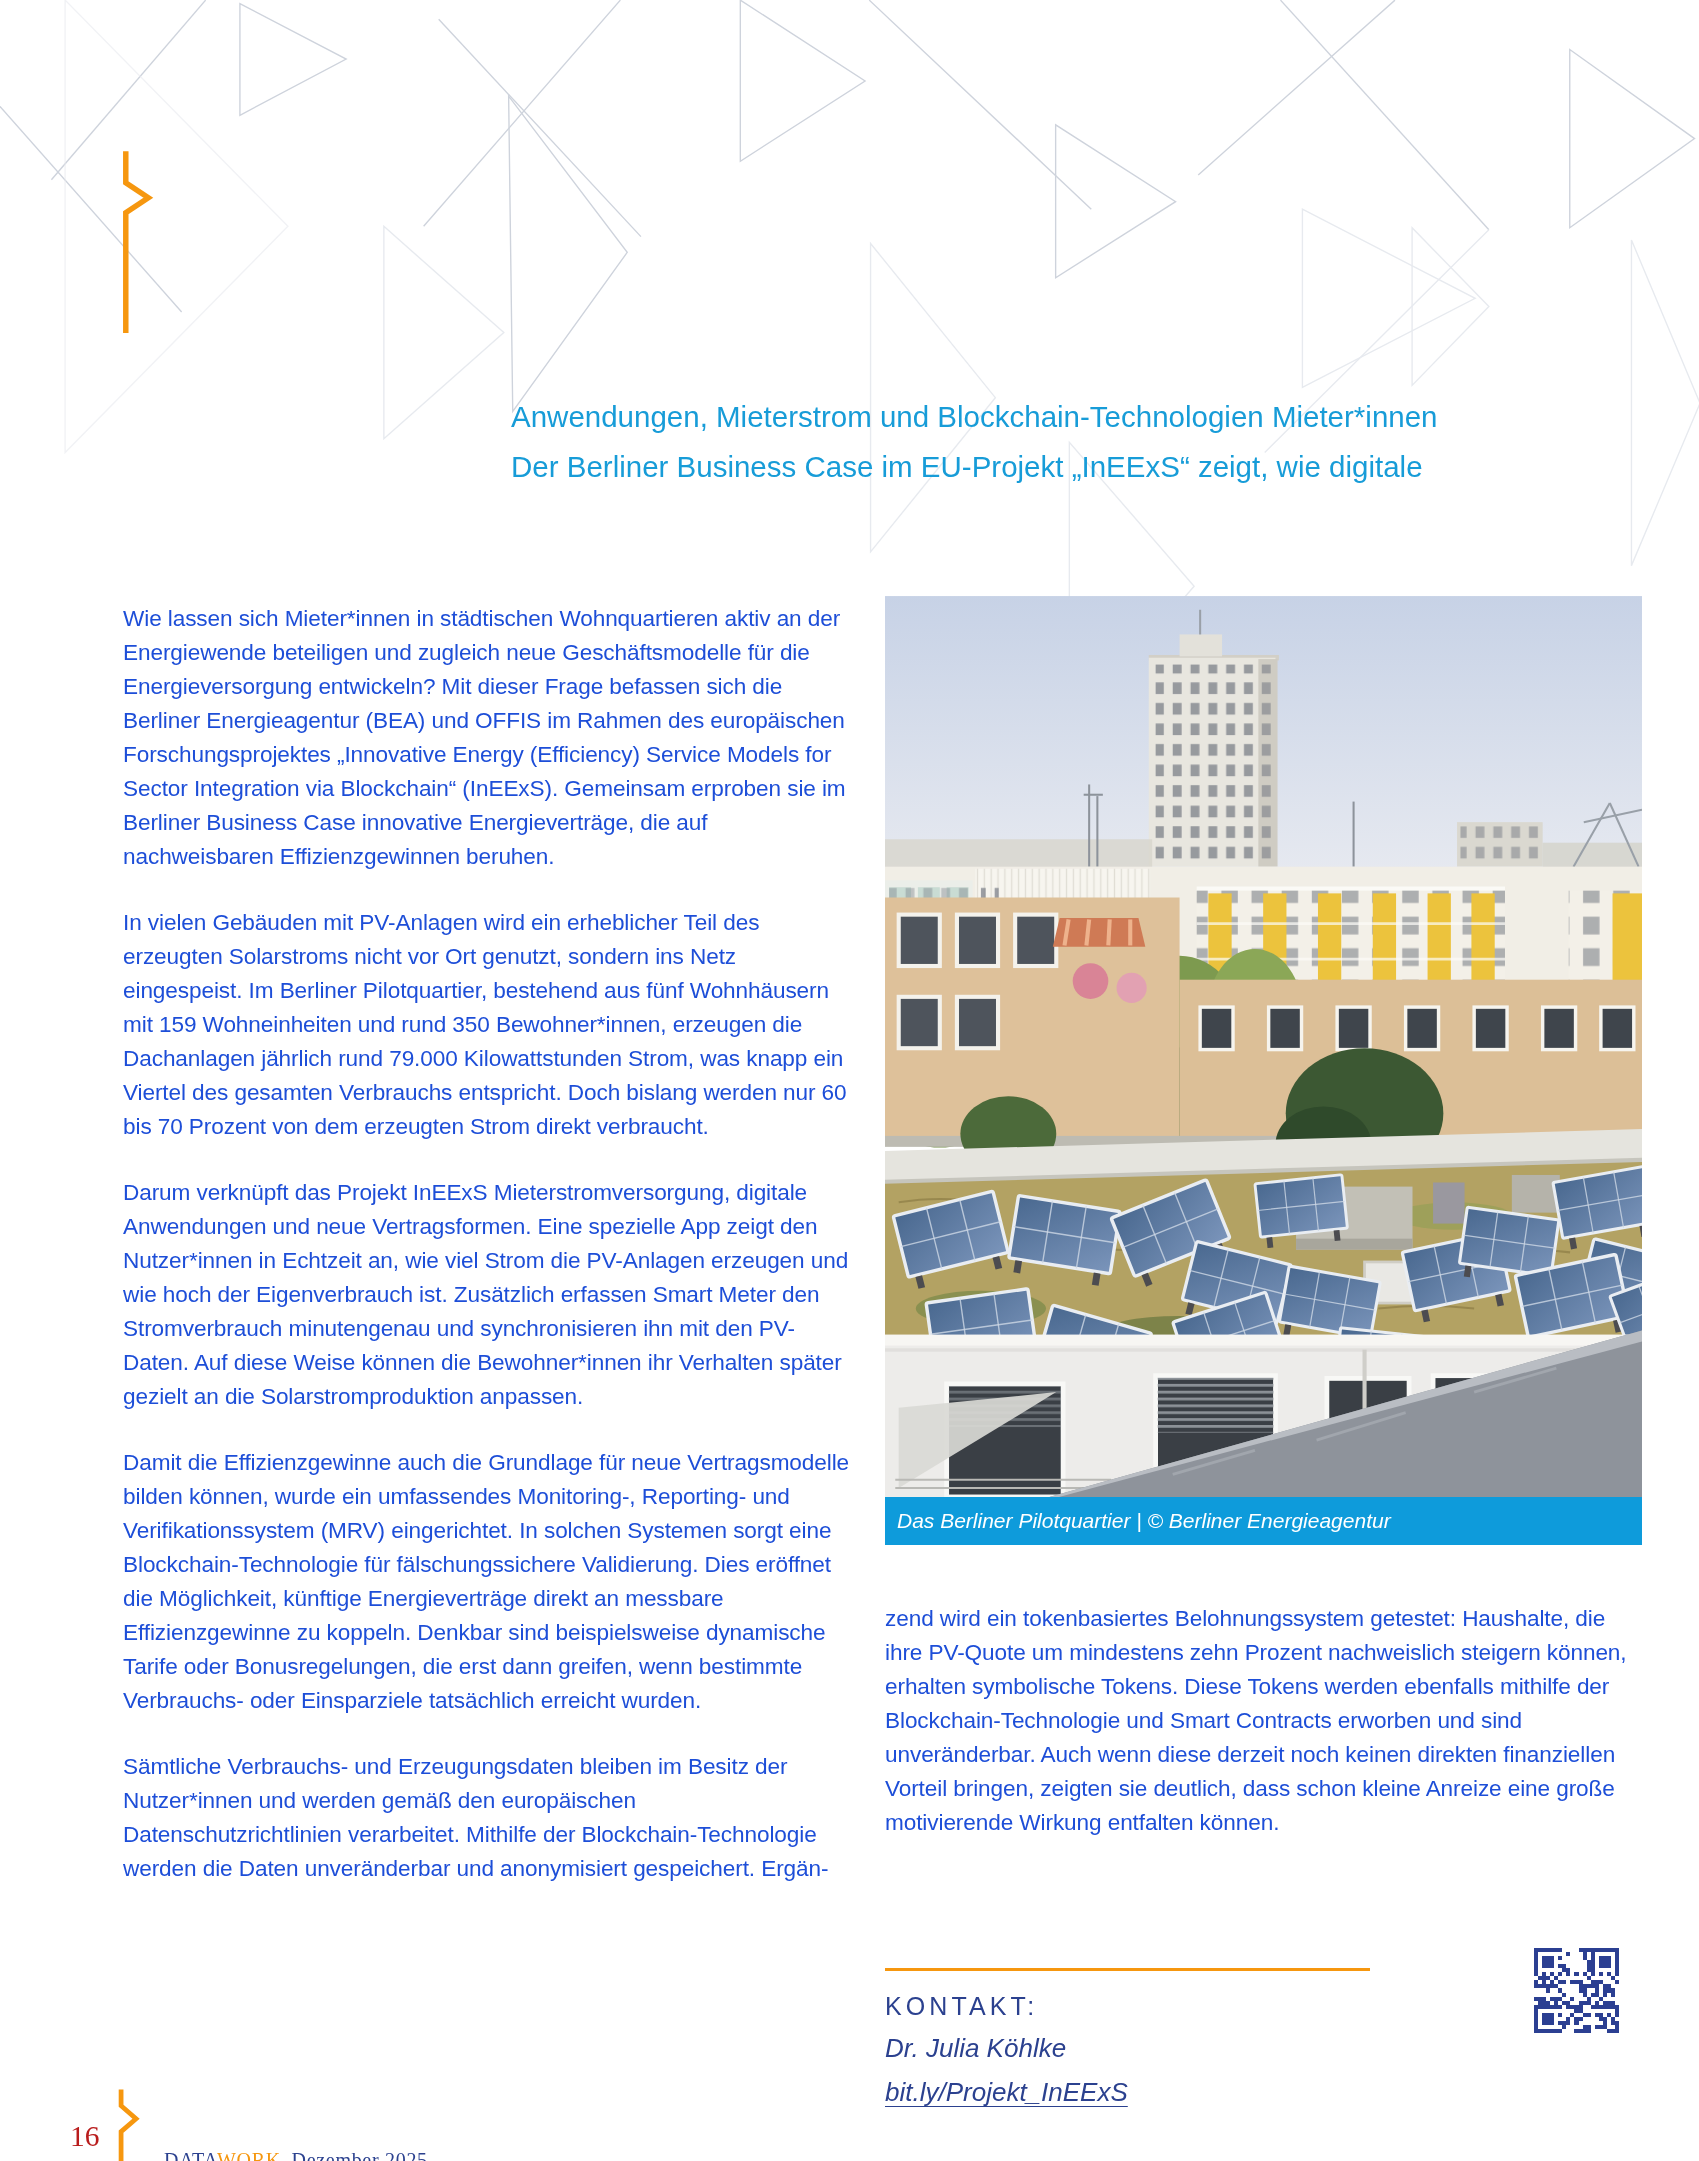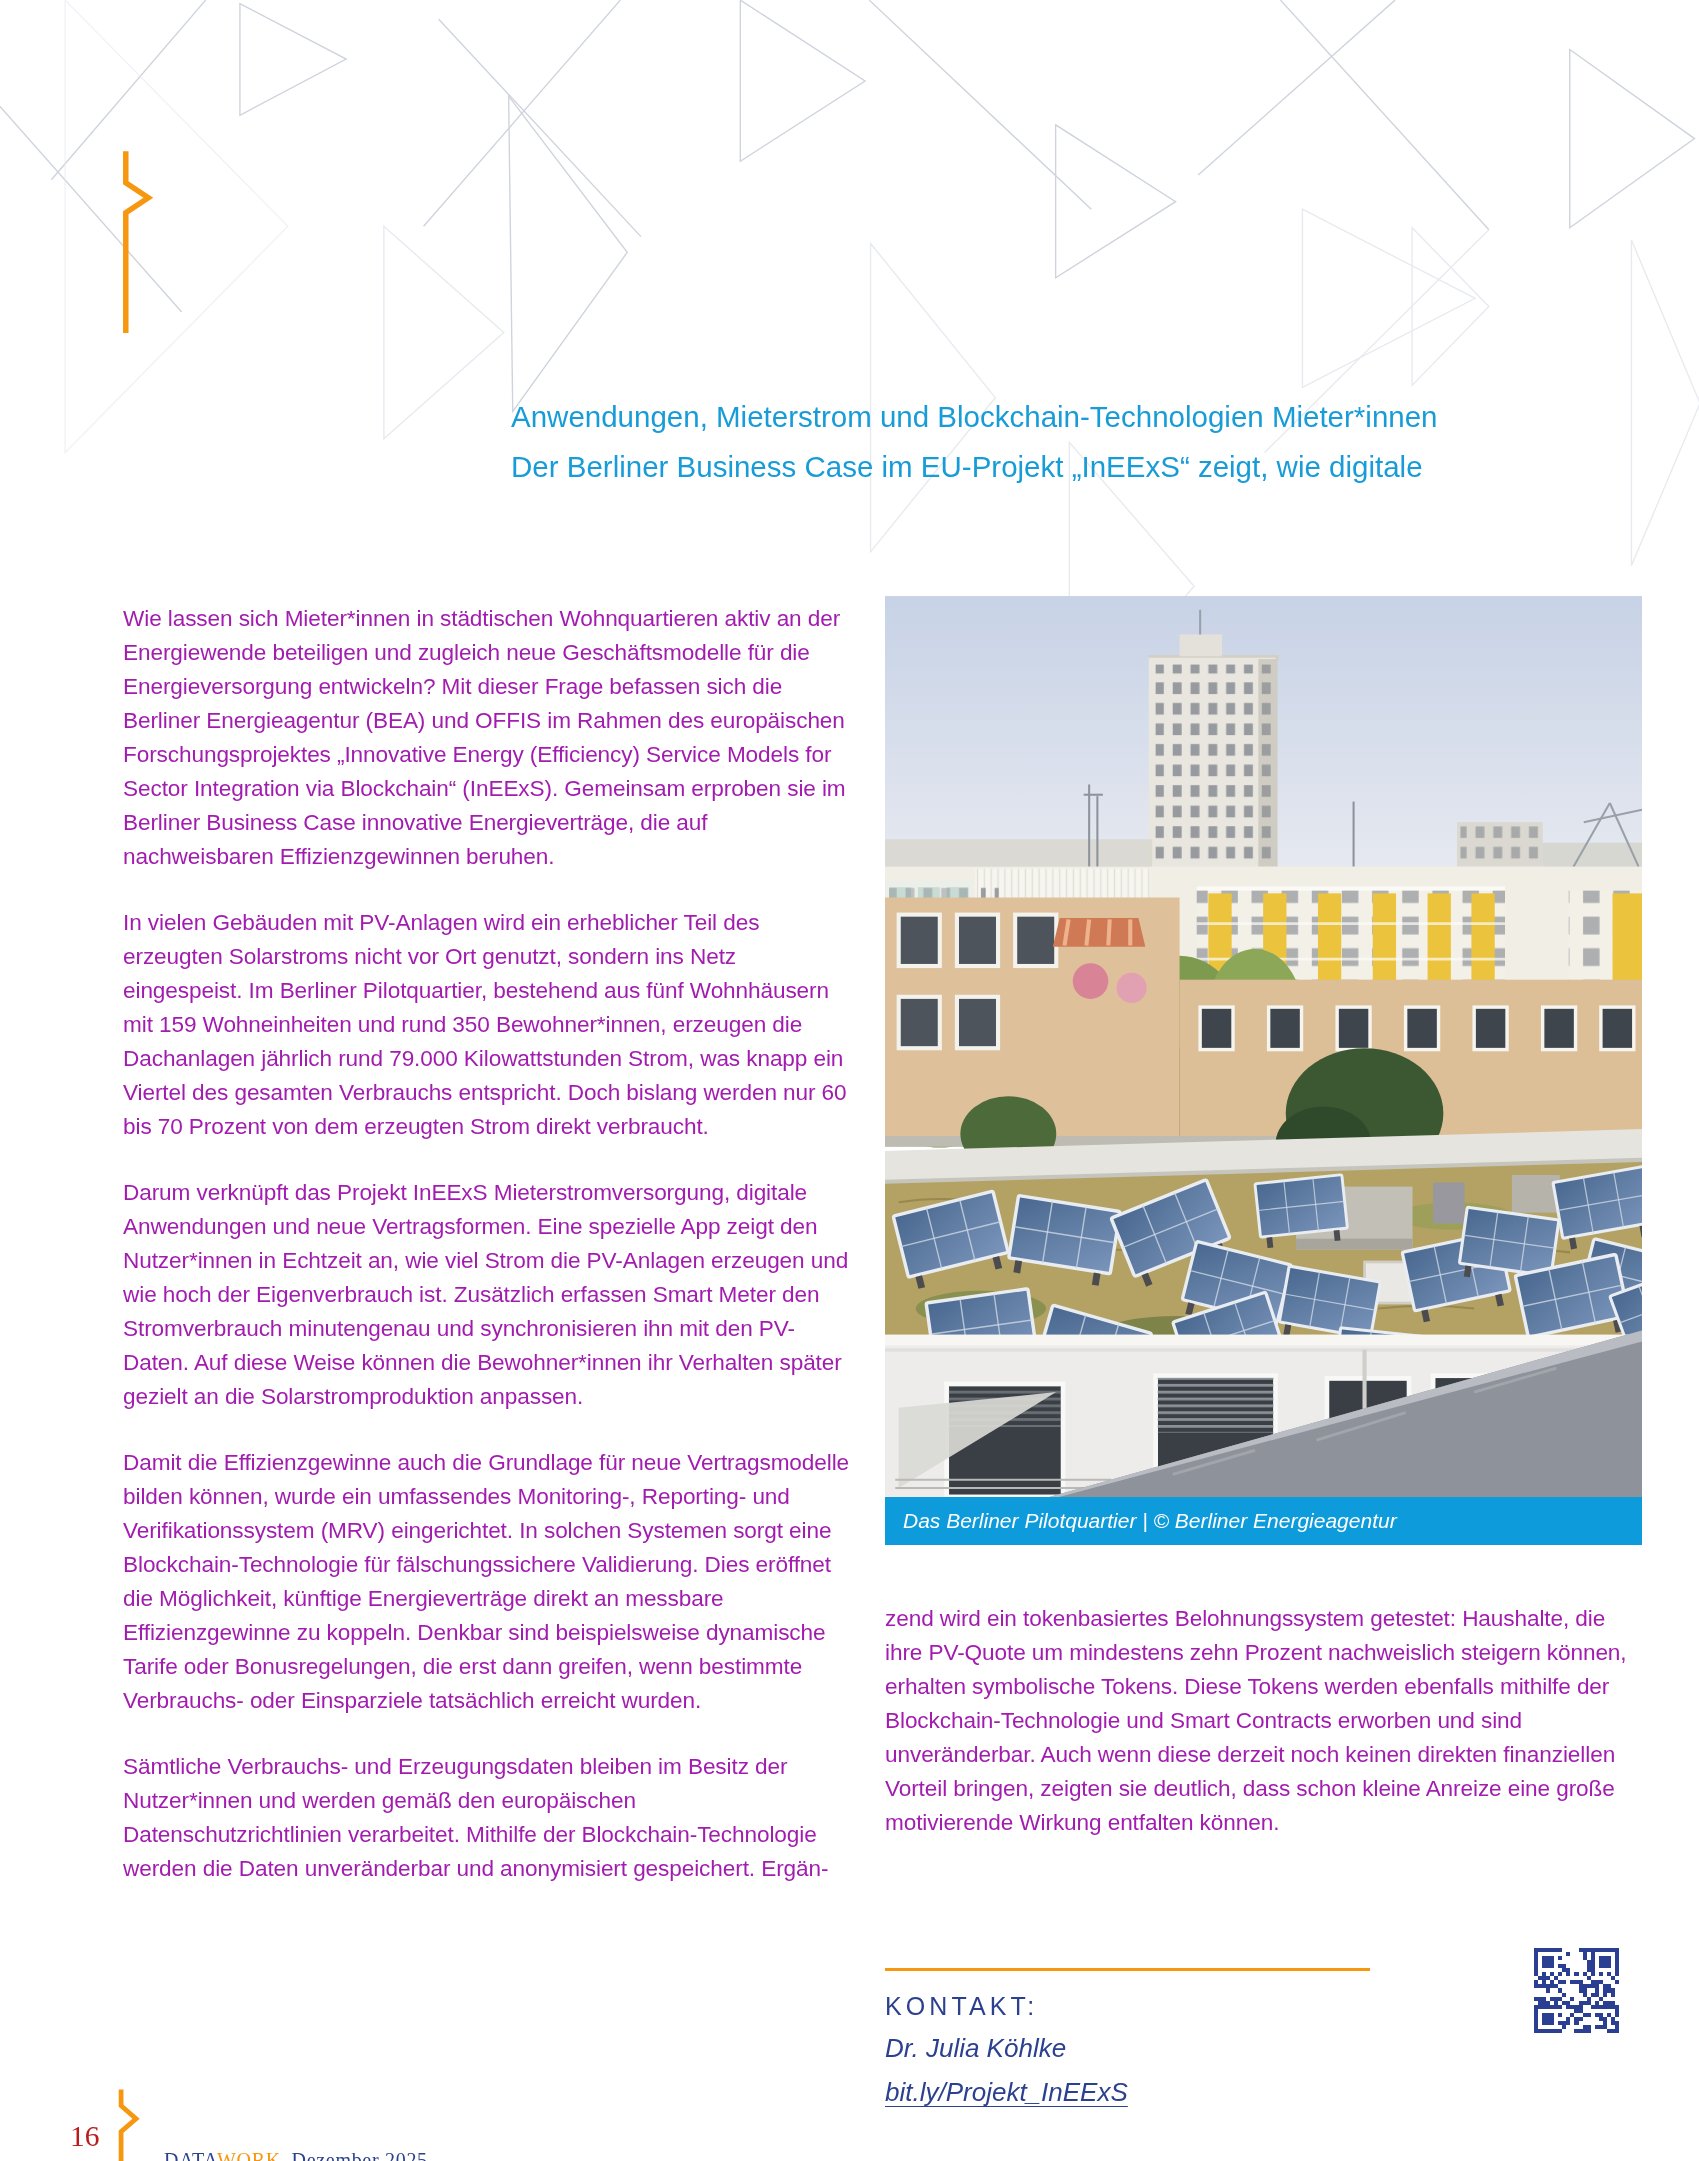--- a/index.html
+++ b/index.html
@@ -22,32 +22,32 @@
   
   .lede{
     position:absolute;left:511px;top:392px;z-index:2;
     font-size:29.5px;line-height:50px;color:#179cd8;font-weight:400;
   }
   .lede span{display:block;white-space:nowrap;}
   
   .col-left{position:absolute;left:123px;top:602px;width:732px;z-index:2;}
   .col-right-text{position:absolute;left:885px;top:1602px;width:759px;z-index:2;}
   .body-par{
-    margin:0 0 32px 0;font-size:22.6px;line-height:34px;color:#a21caf;
+    margin:0 0 32px 0;font-size:22.6px;line-height:34px;color:#1d4ed8;
     letter-spacing:-0.1px;text-align:left;
   }
   
   .photo{
     position:absolute;left:885px;top:596px;width:757px;height:949px;
     z-index:2;overflow:hidden;
   }
   .photo svg{display:block;}
   .photo-caption{
     position:absolute;left:0;top:901px;width:757px;height:48px;
-    background:#0e9bdb;color:#ffffff;box-sizing:border-box;padding-left:18px;
+    background:#0e9bdb;color:#ffffff;box-sizing:border-box;padding-left:12px;
     font-style:italic;font-size:21px;line-height:48px;white-space:nowrap;
   }
   
   .contact-rule{position:absolute;left:885px;top:1968px;width:485px;height:3.4px;background:#f6970f;z-index:2;}
   .contact-heading{
     position:absolute;left:885px;top:1992px;z-index:2;
     font-size:25px;letter-spacing:4.1px;color:#2b418f;font-weight:400;white-space:nowrap;
   }
   .contact-name{
     position:absolute;left:885px;top:2033px;z-index:2;

